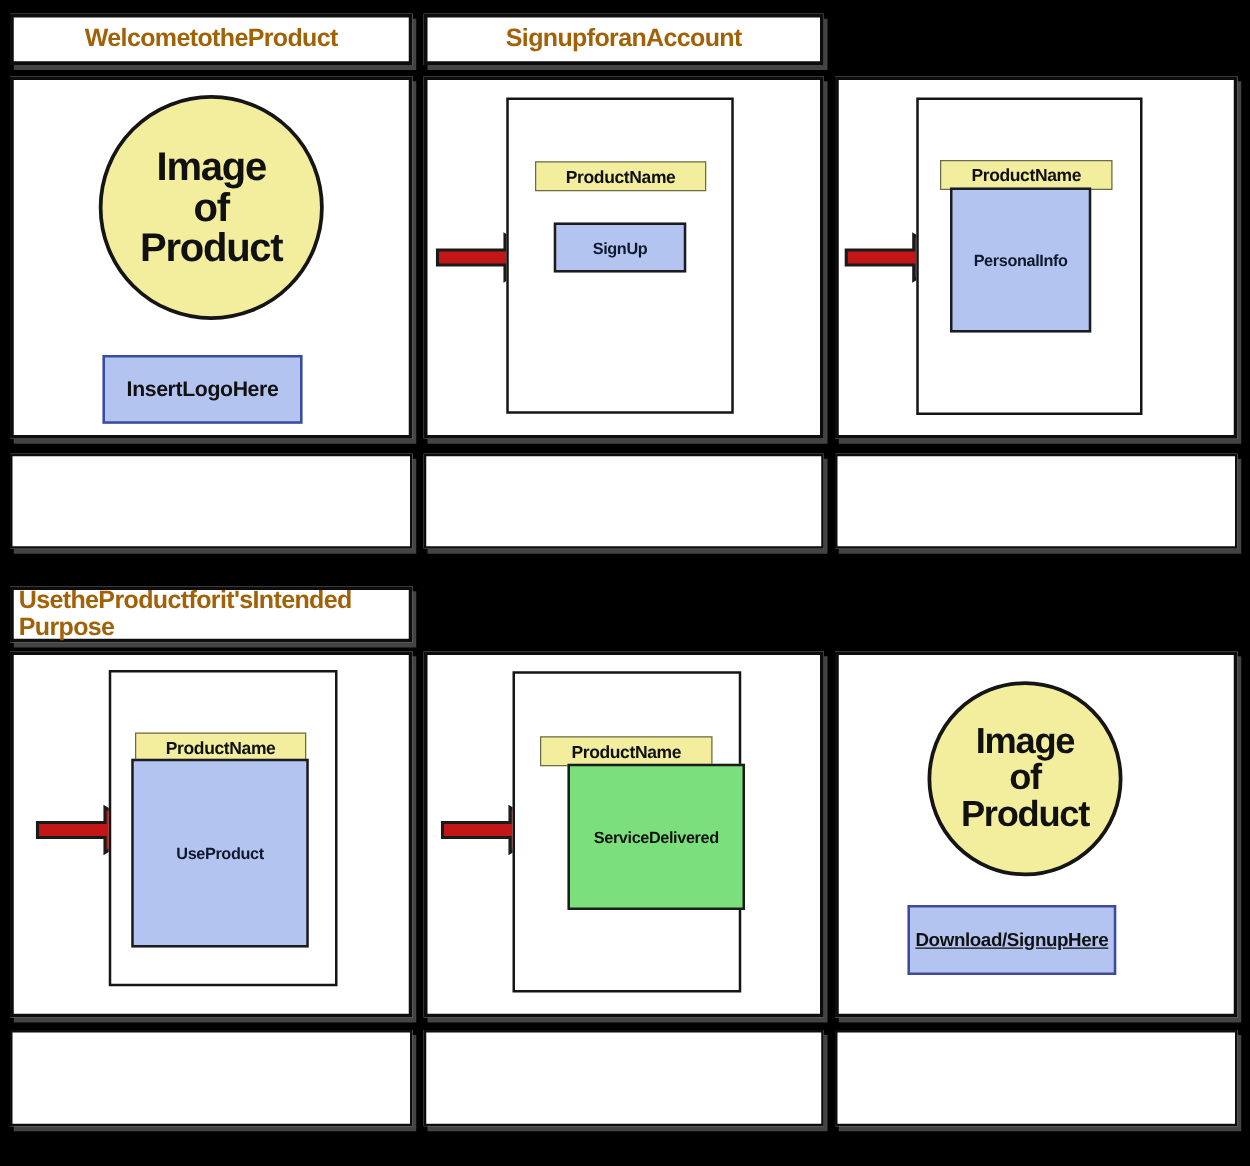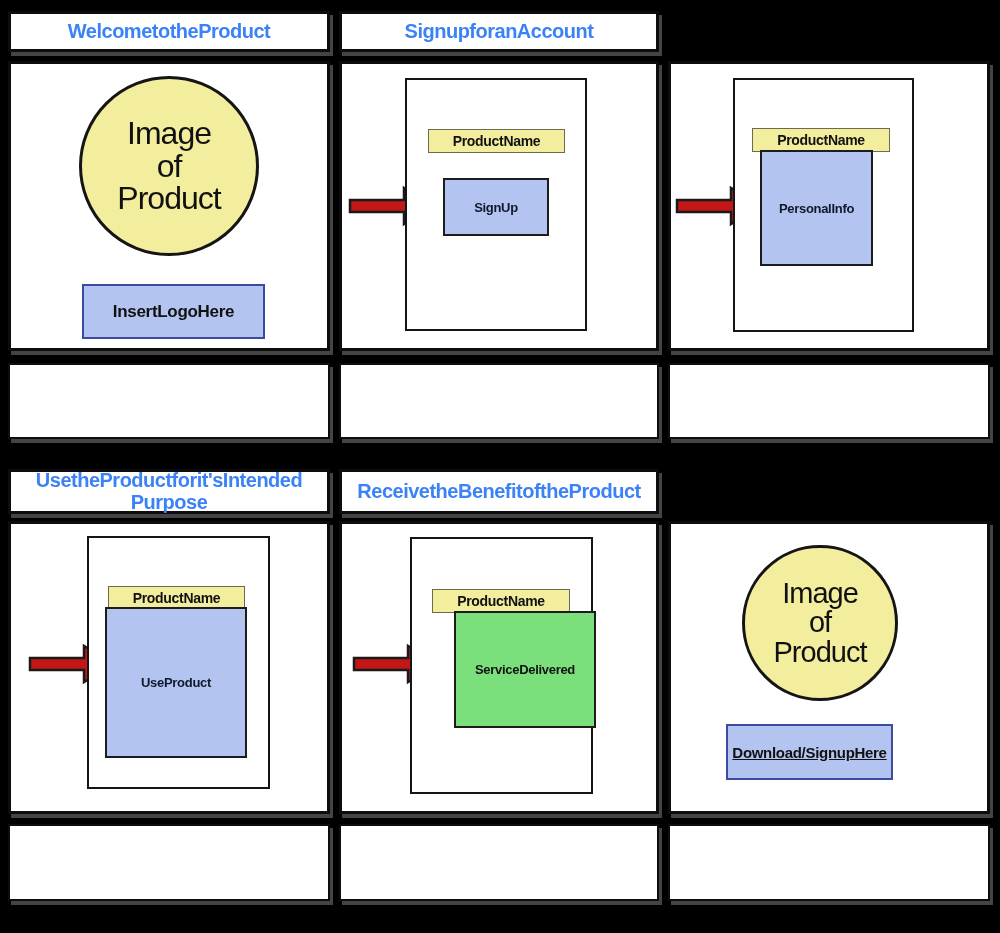--- a/index.html
+++ b/index.html
@@ -33,46 +33,45 @@
   .titlebar, .panel, .desc {
     background: #ffffff;
     box-sizing: border-box;
     box-shadow: 3px 4px 0 rgba(150,150,150,0.45);
   }
   .titlebar {
     border: 3px solid #0d0d0d;
     display: flex;
     align-items: center;
     justify-content: center;
-    text-align: center;
     font-weight: bold;
     font-size: 20px;
     line-height: 1.08;
     letter-spacing: -0.5px;
-    color: #3b82f6;
+    color: #a16207;
     padding: 0 4px;
   }
   .panel {
     border: 3px solid #0d0d0d;
     position: relative;
   }
   .desc {
     border: 2px solid #0d0d0d;
   }
 
   .logo-circle {
     position: absolute;
     border-radius: 50%;
     background: #f2ee9d;
     border: 3px solid #151515;
     display: flex;
     align-items: center;
     justify-content: center;
     text-align: center;
-    font-weight: normal;
+    font-weight: bold;
     color: #111;
     white-space: pre-line;
     line-height: 1.02;
     letter-spacing: -1px;
     box-sizing: border-box;
   }
   .blue-btn {
     position: absolute;
     background: #b3c4f0;
     border: 2px solid #3c4b9e;
@@ -115,26 +114,26 @@
     font-size: 13px;
     color: #10182b;
     box-sizing: border-box;
     letter-spacing: -0.3px;
     text-align: center;
   }
   .action.green { background: #7be07b; color: #111; margin-left: 24px; }
   .arrow { position: absolute; }
 
   .p1-circle { left: 68px; top: 12px; width: 180px; height: 180px; font-size: 32px; }
-  .p1-btn    { left: 71px; top: 220px; width: 183px; height: 55px; font-size: 17px; }
+  .p1-btn    { left: 71px; top: 220px; width: 160px; height: 55px; font-size: 17px; }
 
   .p2-screen { left: 63px; top: 14px; width: 182px; height: 253px; }
   .p2-arrow  { left: 6px;  top: 120px; }
   .p2-header { left: 21px; top: 13px; width: 137px; height: 24px; }
-  .p2-action { left: 36px; top: 98px; width: 106px; height: 58px; }
+  .p2-action { left: 36px; top: 98px; width: 106px; height: 40px; }
 
   .p3-screen { left: 62px; top: 14px; width: 181px; height: 254px; }
   .p3-arrow  { left: 4px;  top: 120px; }
   .p3-header { left: 17px; top: 12px; width: 138px; height: 24px; }
   .p3-action { left: 25px; top: 70px; width: 113px; height: 116px; }
 
   .p4-screen { left: 76px; top: 12px; width: 183px; height: 253px; }
   .p4-arrow  { left: 17px; top: 118px; }
   .p4-header { left: 19px; top: 12px; width: 137px; height: 24px; }
   .p4-action { left: 16px; top: 69px; width: 142px; height: 151px; }
@@ -180,21 +179,20 @@
       <div class="ylabel p3-header">ProductName</div>
       <div class="action p3-action">PersonalInfo</div>
     </div>
   </div>
 
   <div class="desc c1 rd1"></div>
   <div class="desc c2 rd1"></div>
   <div class="desc c3 rd1"></div>
 
   <div class="titlebar c1 rt2">UsetheProductforit'sIntended Purpose</div>
-  <div class="titlebar c2 rt2">ReceivetheBenefitoftheProduct</div>
 
   <div class="panel c1 rp2">
     <svg class="arrow p4-arrow" width="88" height="44" viewBox="0 0 88 44">
       <polygon points="2,16 56,16 56,4 86,22 56,40 56,28 2,28" fill="#c31717" stroke="#1a1a1a" stroke-width="2.5" stroke-linejoin="miter"></polygon>
     </svg>
     <div class="screen p4-screen">
       <div class="ylabel p4-header">ProductName</div>
       <div class="action p4-action">UseProduct</div>
     </div>
   </div>

